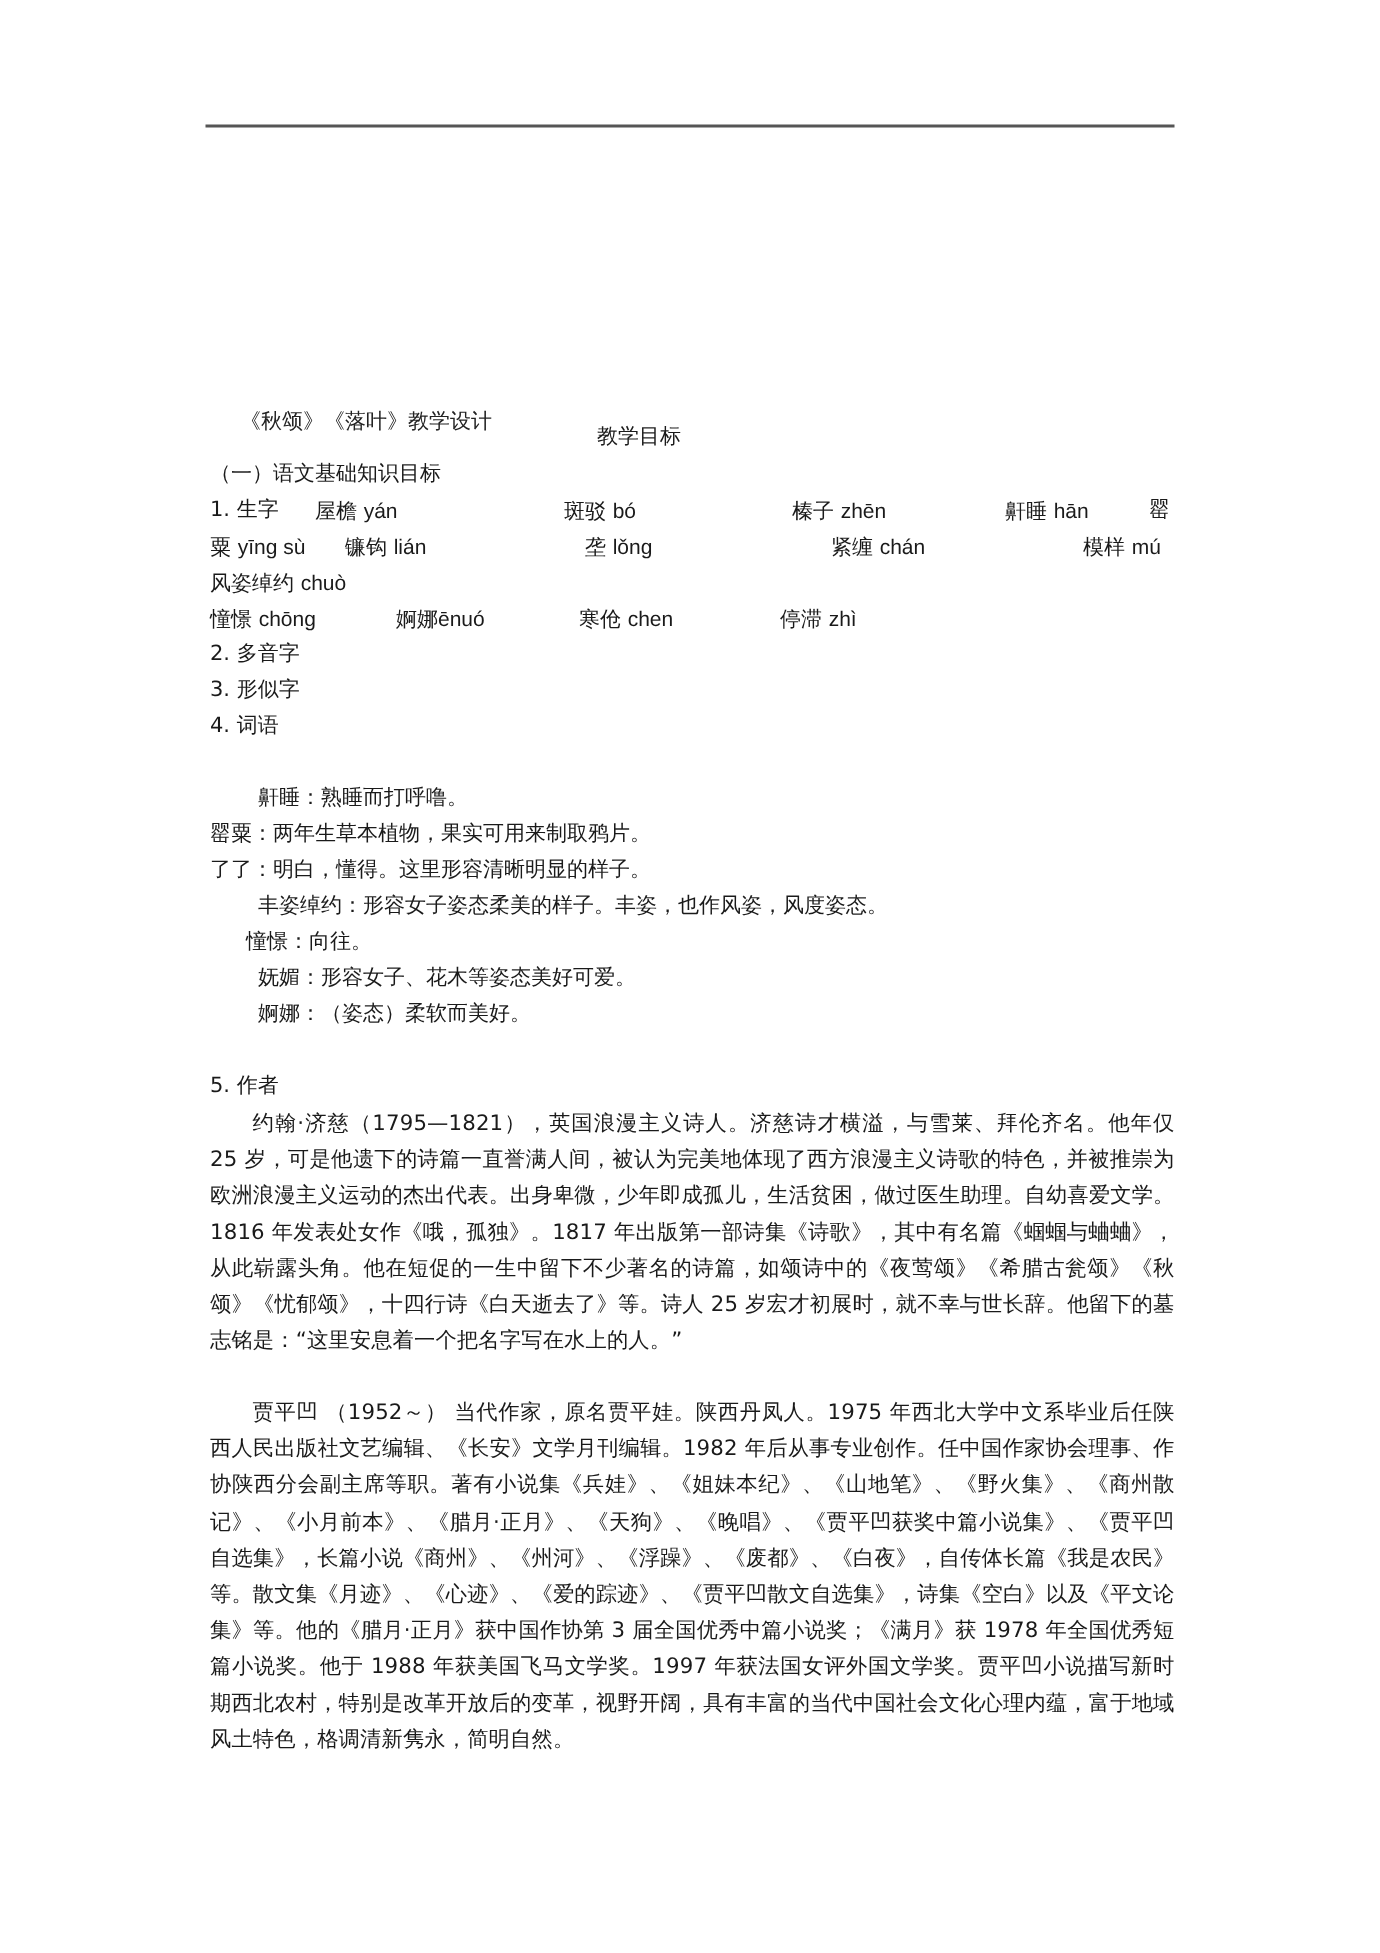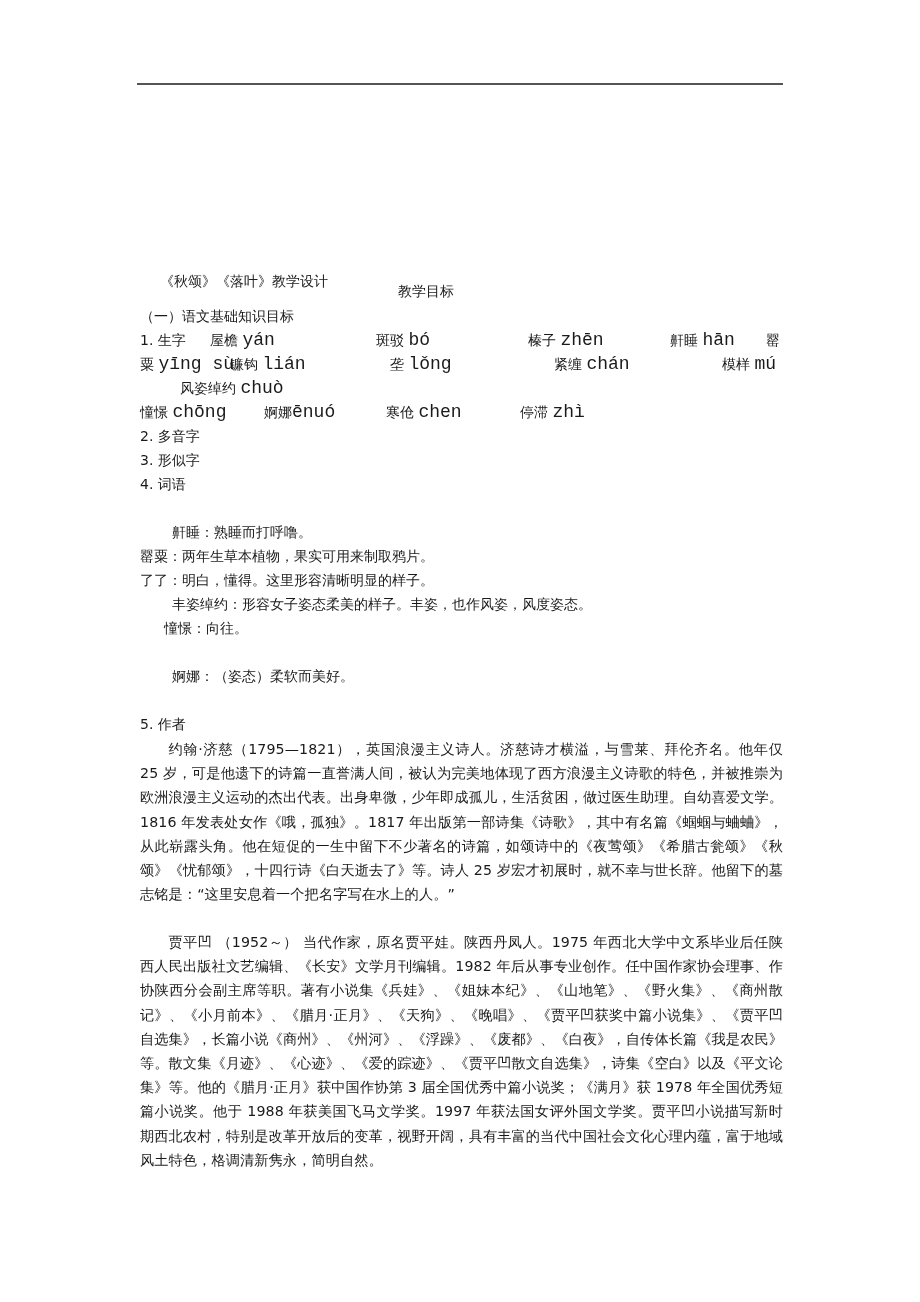--- a/index.html
+++ b/index.html
@@ -53,22 +53,22 @@
       line-height: 22px;
       white-space: nowrap;
     }
     .cell {
       position: absolute;
       white-space: nowrap;
       font-size: 14px;
       line-height: 24px;
     }
     .py {
-      font-family: Liberation Mono, monospace;
-      font-size: 18px;
+      font-family: Liberation Sans, sans-serif;
+      font-size: 14px;
     }
     .para {
       position: absolute;
       left: 140px;
       width: 643px;
       font-size: 14.2px;
       line-height: 24.2px;
       text-align: justify;
       text-indent: 2em;
       letter-spacing: 0.1px;
@@ -123,21 +123,21 @@
   </div>
   <div class="cell" style="left:554px; top:352px;">
     <span>紧缠</span>
     <span class="py">chán</span>
   </div>
   <div class="cell" style="left:722px; top:352px;">
     <span>模样</span>
     <span class="py">mú</span>
   </div>
 
-  <div class="cell" style="left:140px; top:376px;margin-left:40px;">
+  <div class="cell" style="left:140px; top:376px;">
     <span>风姿绰约</span>
     <span class="py">chuò</span>
   </div>
 
   <div class="cell" style="left:140px; top:400px;text-align:center;">
     <span>憧憬</span>
     <span class="py">chōng</span>
   </div>
   <div class="cell" style="left:264px; top:400px;">
     <span>婀娜</span><span class="py">ēnuó</span>
@@ -153,20 +153,21 @@
 
   <div class="line" style="top:424px;">2. 多音字</div>
   <div class="line" style="top:448px;">3. 形似字</div>
   <div class="line" style="top:472px;">4. 词语</div>
 
   <div class="line indent1" style="top:520px;">鼾睡：熟睡而打呼噜。</div>
   <div class="line" style="top:544px;">罂粟：两年生草本植物，果实可用来制取鸦片。</div>
   <div class="line" style="top:568px;">了了：明白，懂得。这里形容清晰明显的样子。</div>
   <div class="line indent1" style="top:592px;">丰姿绰约：形容女子姿态柔美的样子。丰姿，也作风姿，风度姿态。</div>
   <div class="line indent2" style="top:616px;">憧憬：向往。</div>
+  <div class="line indent1" style="top:640px;">妩媚：形容女子、花木等姿态美好可爱。</div>
   <div class="line indent1" style="top:664px;">婀娜：（姿态）柔软而美好。</div>
 
   <div class="line" style="top:712px;">5. 作者</div>
 
   <div class="para" style="top:737px;">约翰·济慈（1795—1821），英国浪漫主义诗人。济慈诗才横溢，与雪莱、拜伦齐名。他年仅 25 岁，可是他遗下的诗篇一直誉满人间，被认为完美地体现了西方浪漫主义诗歌的特色，并被推崇为欧洲浪漫主义运动的杰出代表。出身卑微，少年即成孤儿，生活贫困，做过医生助理。自幼喜爱文学。1816 年发表处女作《哦，孤独》。1817 年出版第一部诗集《诗歌》，其中有名篇《蝈蝈与蛐蛐》，从此崭露头角。他在短促的一生中留下不少著名的诗篇，如颂诗中的《夜莺颂》《希腊古瓮颂》《秋颂》《忧郁颂》，十四行诗《白天逝去了》等。诗人 25 岁宏才初展时，就不幸与世长辞。他留下的墓志铭是：“这里安息着一个把名字写在水上的人。”</div>
   <div class="para" style="top:930px;">贾平凹 （1952～） 当代作家，原名贾平娃。陕西丹凤人。1975 年西北大学中文系毕业后任陕西人民出版社文艺编辑、《长安》文学月刊编辑。1982 年后从事专业创作。任中国作家协会理事、作协陕西分会副主席等职。著有小说集《兵娃》、《姐妹本纪》、《山地笔》、《野火集》、《商州散记》、《小月前本》、《腊月·正月》、《天狗》、《晚唱》、《贾平凹获奖中篇小说集》、《贾平凹自选集》，长篇小说《商州》、《州河》、《浮躁》、《废都》、《白夜》，自传体长篇《我是农民》等。散文集《月迹》、《心迹》、《爱的踪迹》、《贾平凹散文自选集》，诗集《空白》以及《平文论集》等。他的《腊月·正月》获中国作协第 3 届全国优秀中篇小说奖；《满月》获 1978 年全国优秀短篇小说奖。他于 1988 年获美国飞马文学奖。1997 年获法国女评外国文学奖。贾平凹小说描写新时期西北农村，特别是改革开放后的变革，视野开阔，具有丰富的当代中国社会文化心理内蕴，富于地域风土特色，格调清新隽永，简明自然。</div>
 
 </div>
 
 </body></html>

